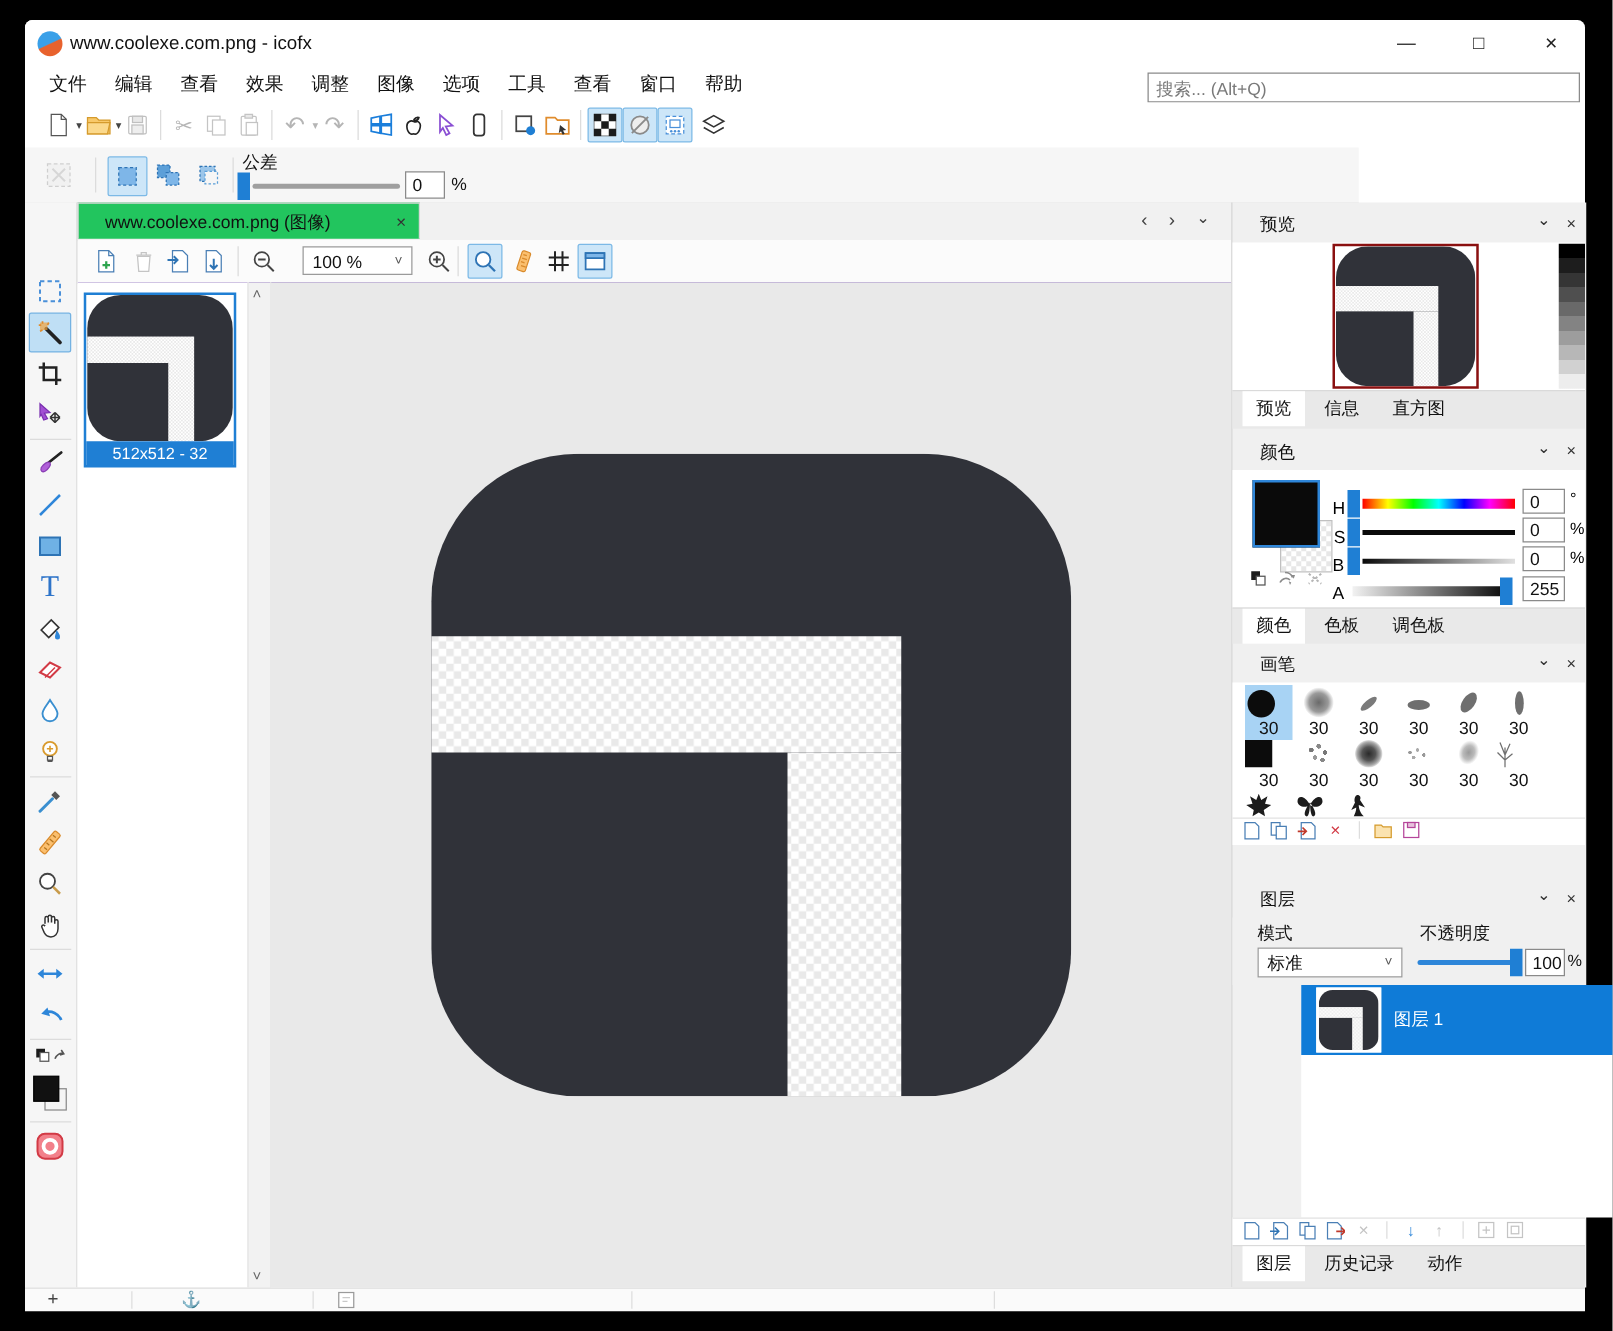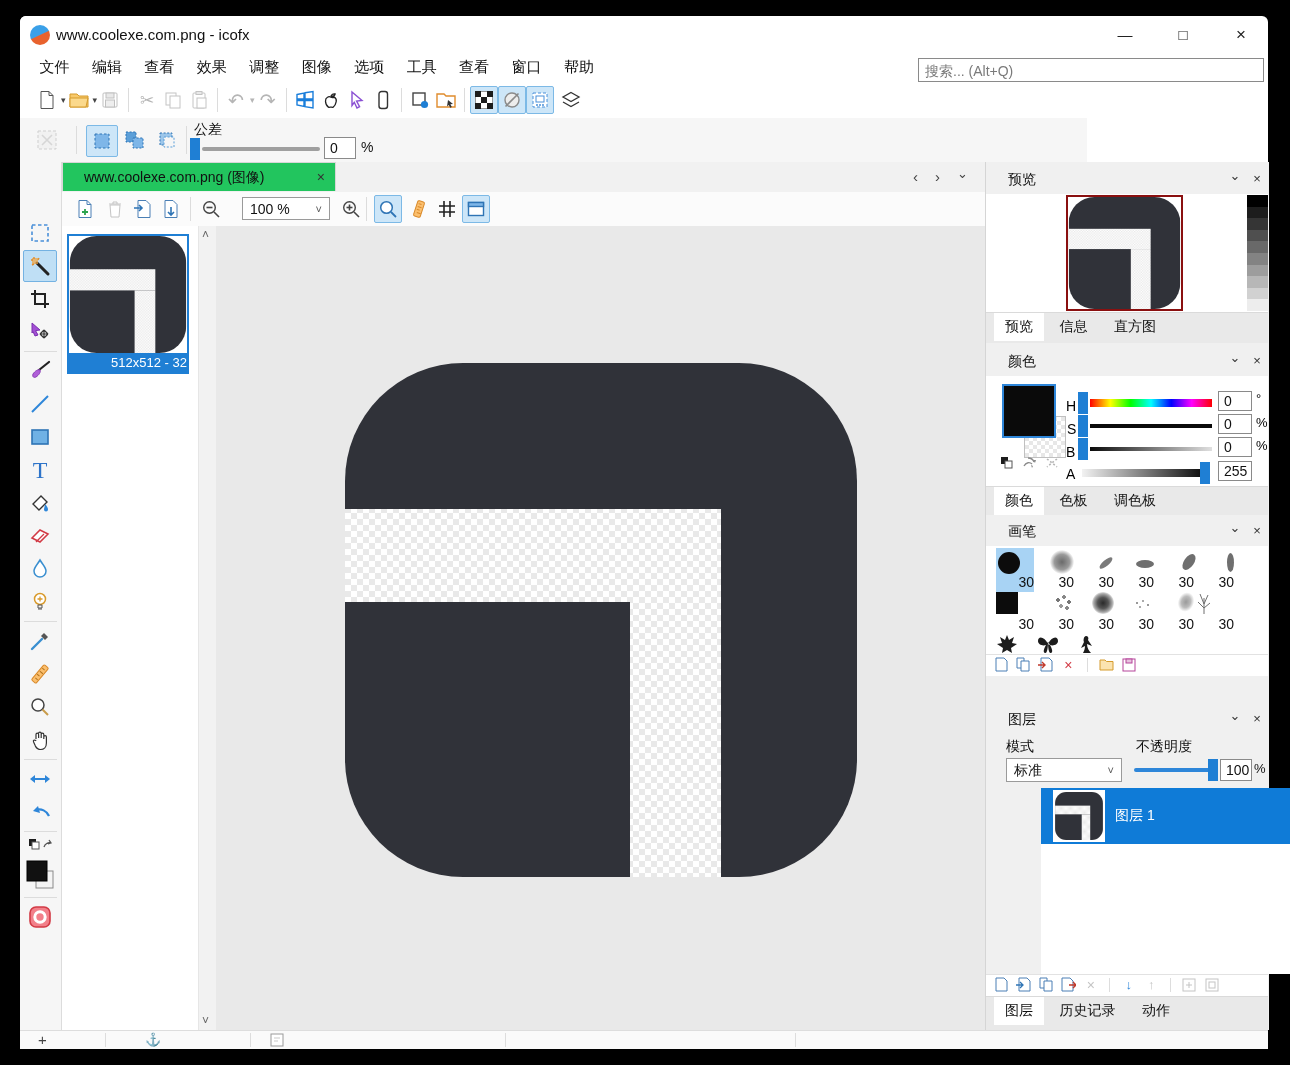--- a/index.html
+++ b/index.html
@@ -38,21 +38,21 @@
   .rightcol{left:965px;top:146px;width:283px;height:868px;background:#f0f0f0;border-left:1px solid #d5d5d5}
   .phead{font-size:14px;color:#111}
   .pbtn{font-size:13px;color:#333;width:16px;text-align:center}
   .ptabs{background:#e9e9e9;border-top:1px solid #dadada}
   .ptab{display:inline-block;font-size:14px;color:#111;padding:5px 11px}
   .ptab.on{background:#fff}
   .white{background:#fff}
   .valbox{border:1px solid #8a8a8a;background:#fff;font-size:14px;color:#111;text-align:left;padding-left:5px;box-sizing:border-box}
   .slider-handle{background:#1f7fd4;width:10px}
   .chk{background-image:repeating-conic-gradient(#e7e7e7 0% 25%,#ffffff 0% 50%);background-size:8px 8px}
-  .brush-cell{width:38px;text-align:right}
+  .brush-cell{width:38px;text-align:center}
   .b30{font-size:14px;color:#111}
   .statusbar{left:0;top:1014px;width:1248px;height:18px;background:#fafafa;border-top:1px solid #ddd}
   .ssep{position:absolute;top:2px;width:1px;height:14px;background:#ddd}
   .mini{display:inline-flex;align-items:center;justify-content:center;width:18px;height:18px;vertical-align:middle}
   svg{display:block}
 </style>
 </head>
 <body>
 
 <svg width="0" height="0" style="position:absolute">
@@ -443,21 +443,21 @@
           <circle cx="12" cy="12" r="5.2" fill="none" stroke="#fff" stroke-width="3"></circle>
         </svg>
       </div>
   </div>
 
   <div class="a thumbpanel">
     <div class="a" style="left:5px;top:8px;width:122px;height:140px;border:2px solid #1f7fd4;box-sizing:border-box">
       <svg width="118" height="117" viewBox="0 0 512 514">
           <use href="#applogo"></use>
         </svg>
-      <div style="position:absolute;left:0;right:0;bottom:0;height:19px;background:#1f7fd4;color:#fff;font-size:13px;text-align:right;line-height:19px">512x512 - 32</div>
+      <div style="position:absolute;left:0;right:0;bottom:0;height:19px;background:#1f7fd4;color:#fff;font-size:13px;text-align:center;line-height:19px">512x512 - 32</div>
     </div>
   </div>
   <div class="a scroll">
     <span class="a" style="left:3px;top:2px;font-size:12px;color:#666">˄</span>
     <span class="a" style="left:3px;bottom:2px;font-size:12px;color:#666">˅</span>
   </div>
 
   <div class="a canvas">
     <svg class="a" style="left:129px;top:137px" width="512" height="514" viewBox="0 0 512 514">
         <use href="#applogo"></use>

